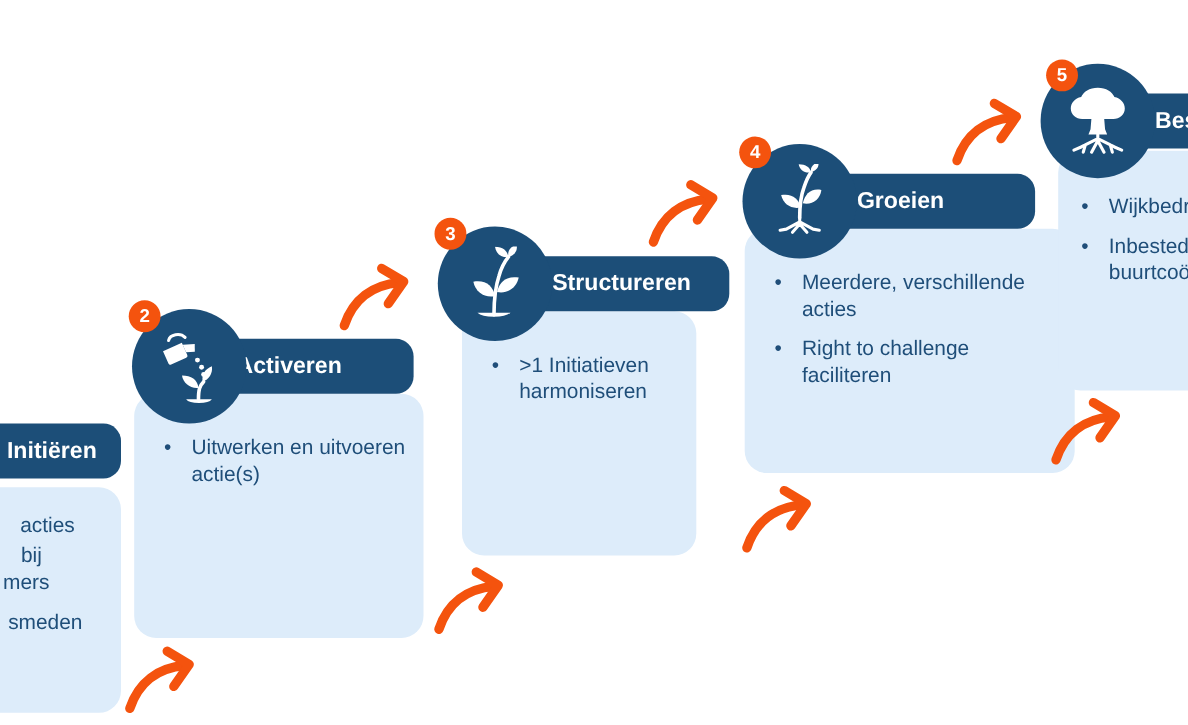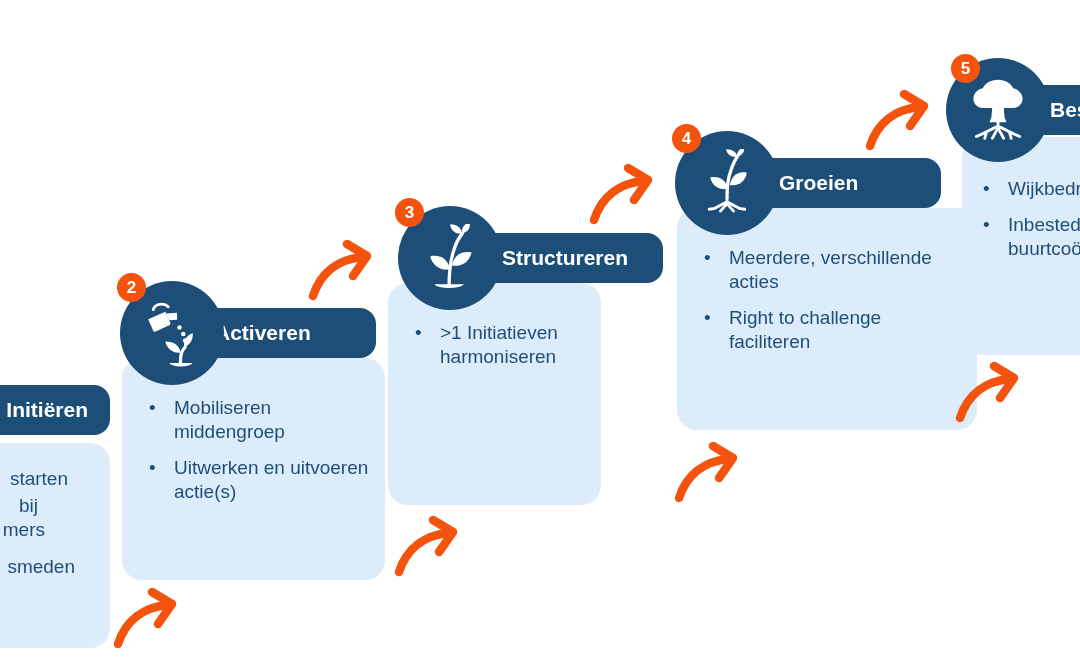--- a/index.html
+++ b/index.html
@@ -45,21 +45,21 @@
   #pill1{left:-112px;top:385px;width:222px;border-radius:0 16px 16px 0;
          justify-content:flex-end;padding-right:22px}
   #pill2{left:158px;top:308px;width:218px;padding-left:57px;padding-right:11px}
   #pill3{left:445px;top:233px;width:218px;padding-left:57px;}
   #pill4{left:722px;top:158px;width:219px;padding-left:57px;padding-right:26px}
   #pill5{left:993px;top:85px;width:218px;padding-left:57px;padding-right:26px;justify-content:flex-start}
   
   .card{position:absolute;background:var(--cardblue);border-radius:20px;z-index:1}
   #card1{left:-153px;top:443px;width:263px;height:205px}
   #card2{left:122px;top:358px;width:263px;height:222px}
-  #card3{left:388px;top:283px;width:213px;height:222px}
+  #card3{left:420px;top:283px;width:213px;height:222px}
   #card4{left:677px;top:208px;width:300px;height:222px}
   #card5{left:962px;top:137px;width:263px;height:218px}
   .bullets{
     list-style:none;padding:38px 12px 0 52px;
     color:var(--textblue);font-size:19px;line-height:1.26;
   }
   .bullets li{position:relative;margin-bottom:12px}
   .bullets li::before{content:"\2022";position:absolute;left:-25px;top:0;}
   #card5 .bullets{padding-top:40px;padding-left:46px}
   #card5 .bullets li{width:205px}
@@ -83,34 +83,33 @@
   #arrow7{left:952px;top:356px}
   
   .icn{display:block}
   .icn .st{fill:none;stroke:#fff;stroke-linecap:round;stroke-linejoin:round}
 </style>
 </head>
 <body>
 
 <div>
   <div class="card" id="card1">
-    <span class="frag" id="frag-a">starten</span>
+    <span class="frag" id="frag-a">acties</span>
     <span class="frag" id="frag-b">bij</span>
     <span class="frag" id="frag-c">mers</span>
     <span class="frag" id="frag-d">smeden</span>
   </div>
   <div class="pill" id="pill1">
     <span>Initiëren</span>
   </div>
 </div>
 
 <div>
   <div class="card" id="card2">
     <ul class="bullets">
-      <li>Mobiliseren middengroep</li>
       <li>Uitwerken en uitvoeren actie(s)</li>
     </ul>
   </div>
   <div class="pill" id="pill2">
     <span>Activeren</span>
   </div>
   <div class="circle" id="circle2">
     <svg class="icn" width="60" height="68" viewBox="0 0 64 72">
       <g fill="#fff">
         <g transform="rotate(-24 20 22)">

